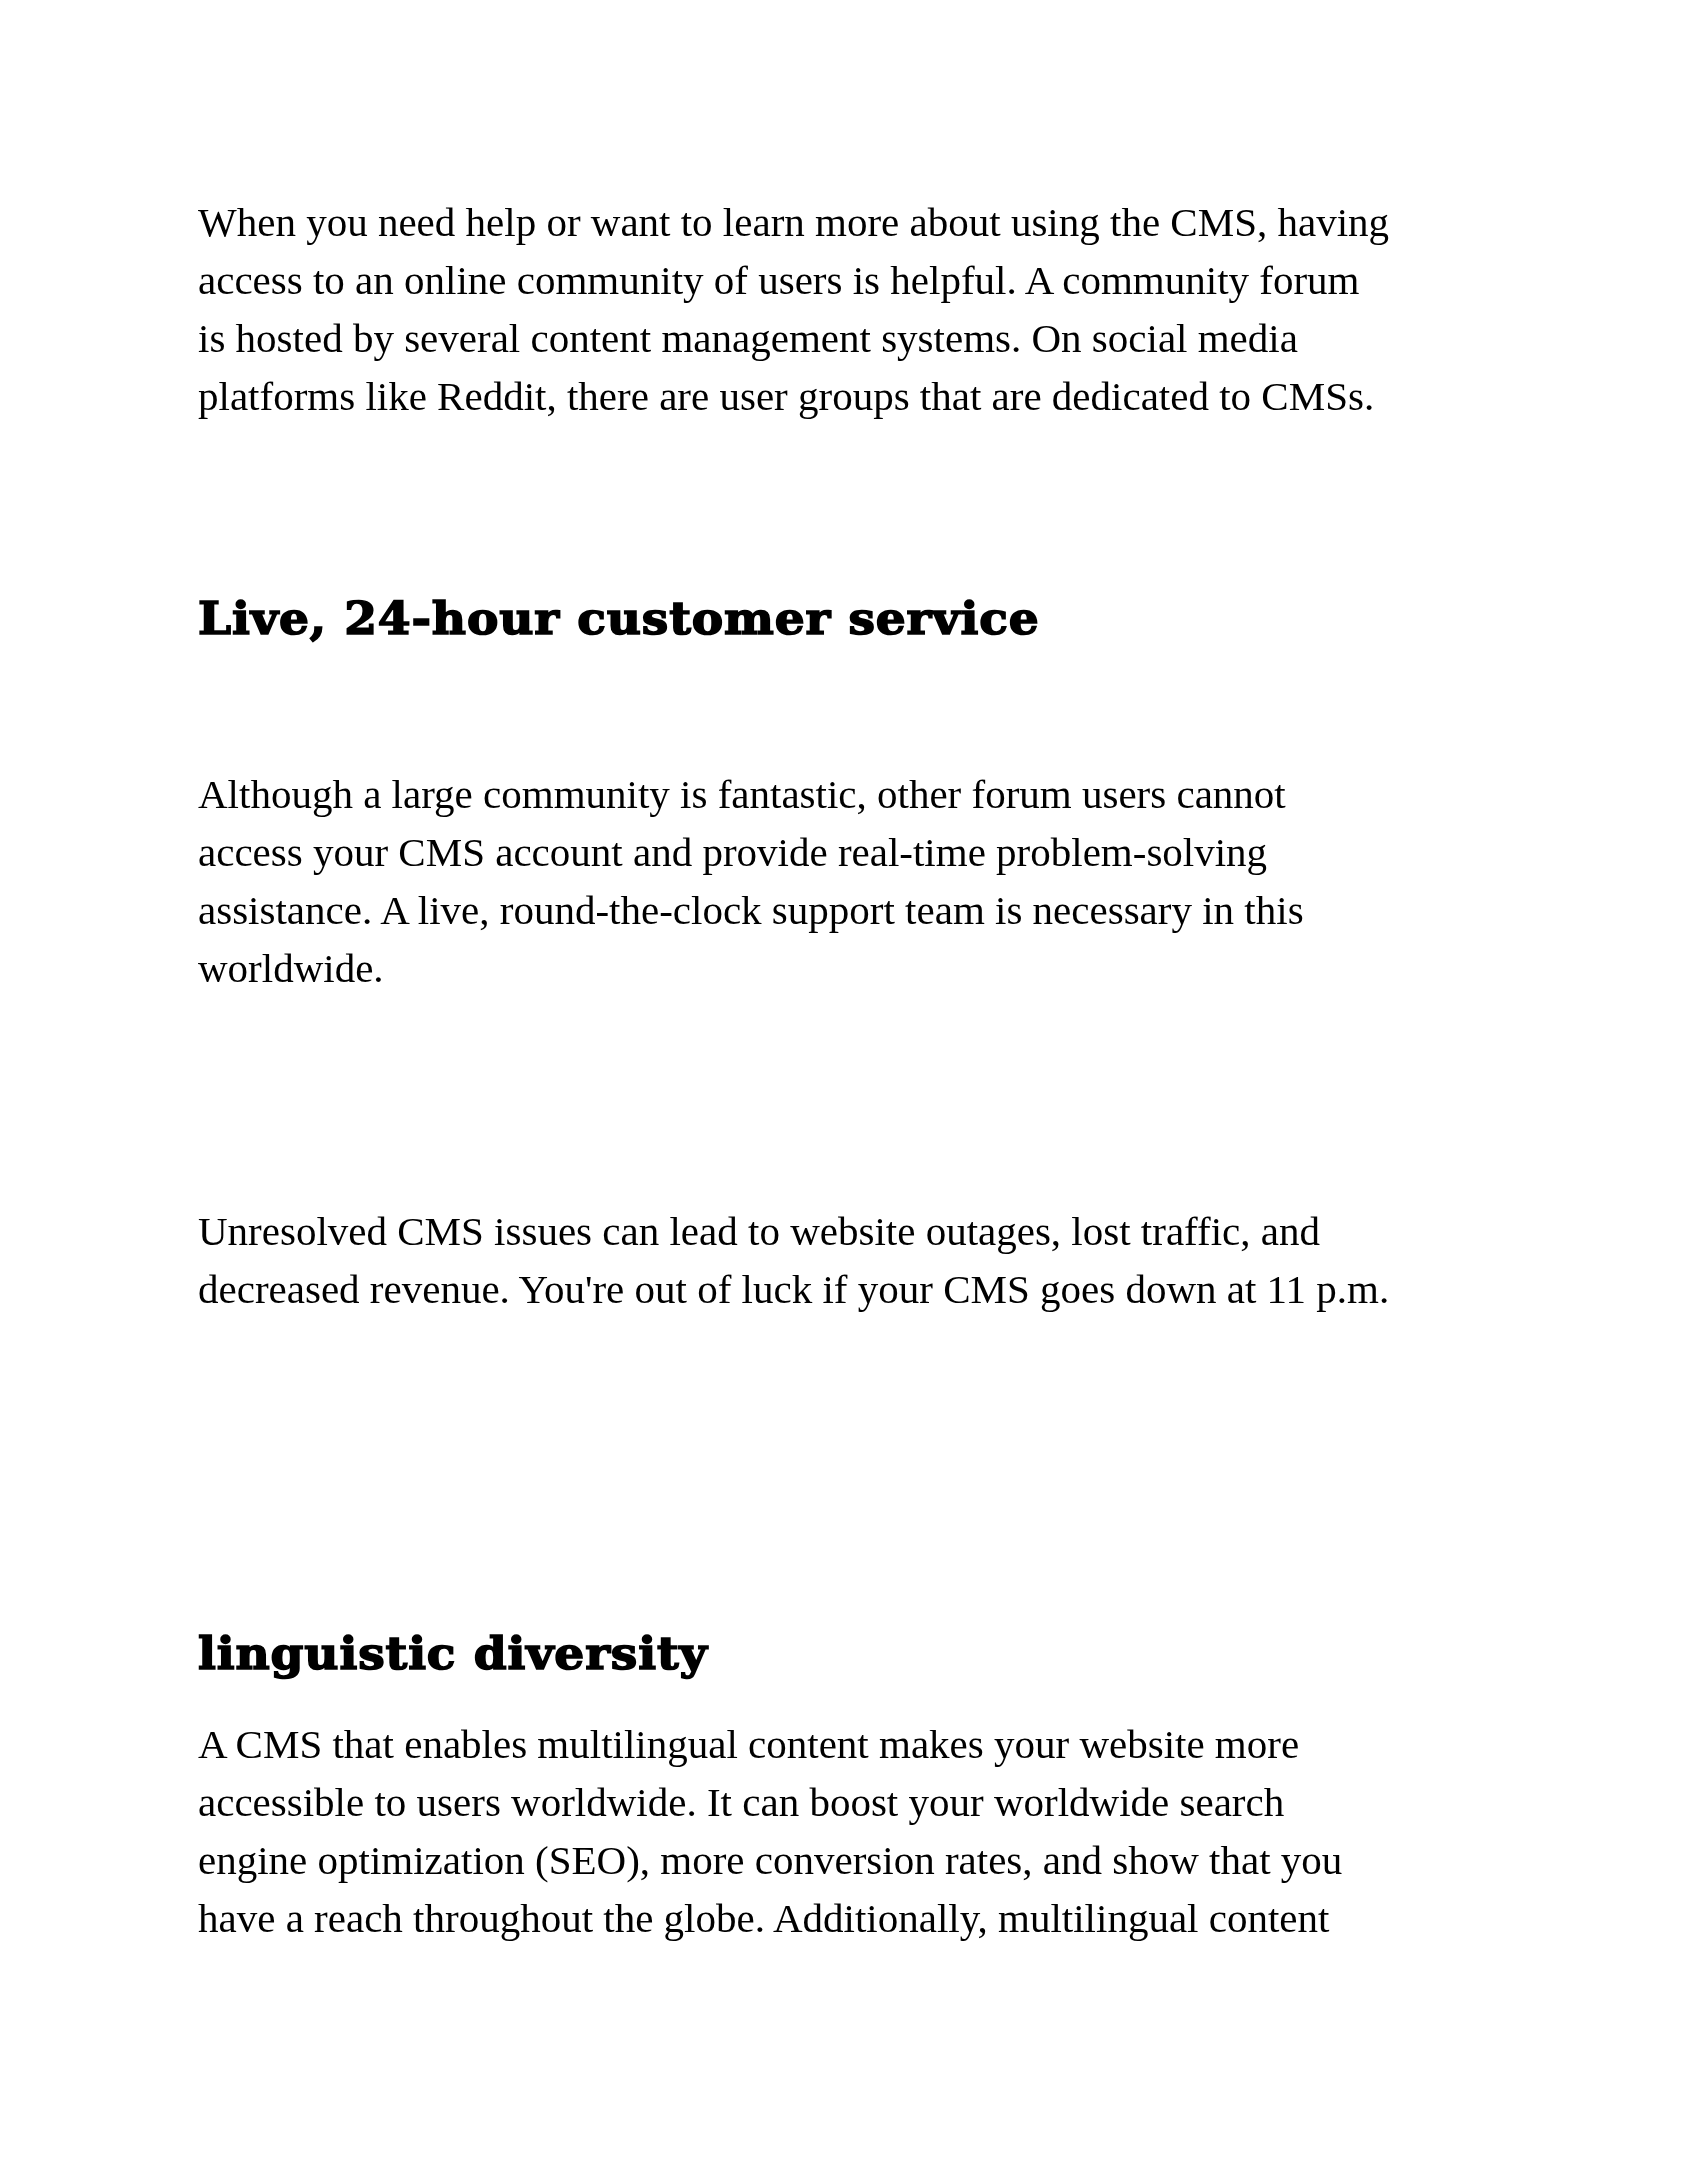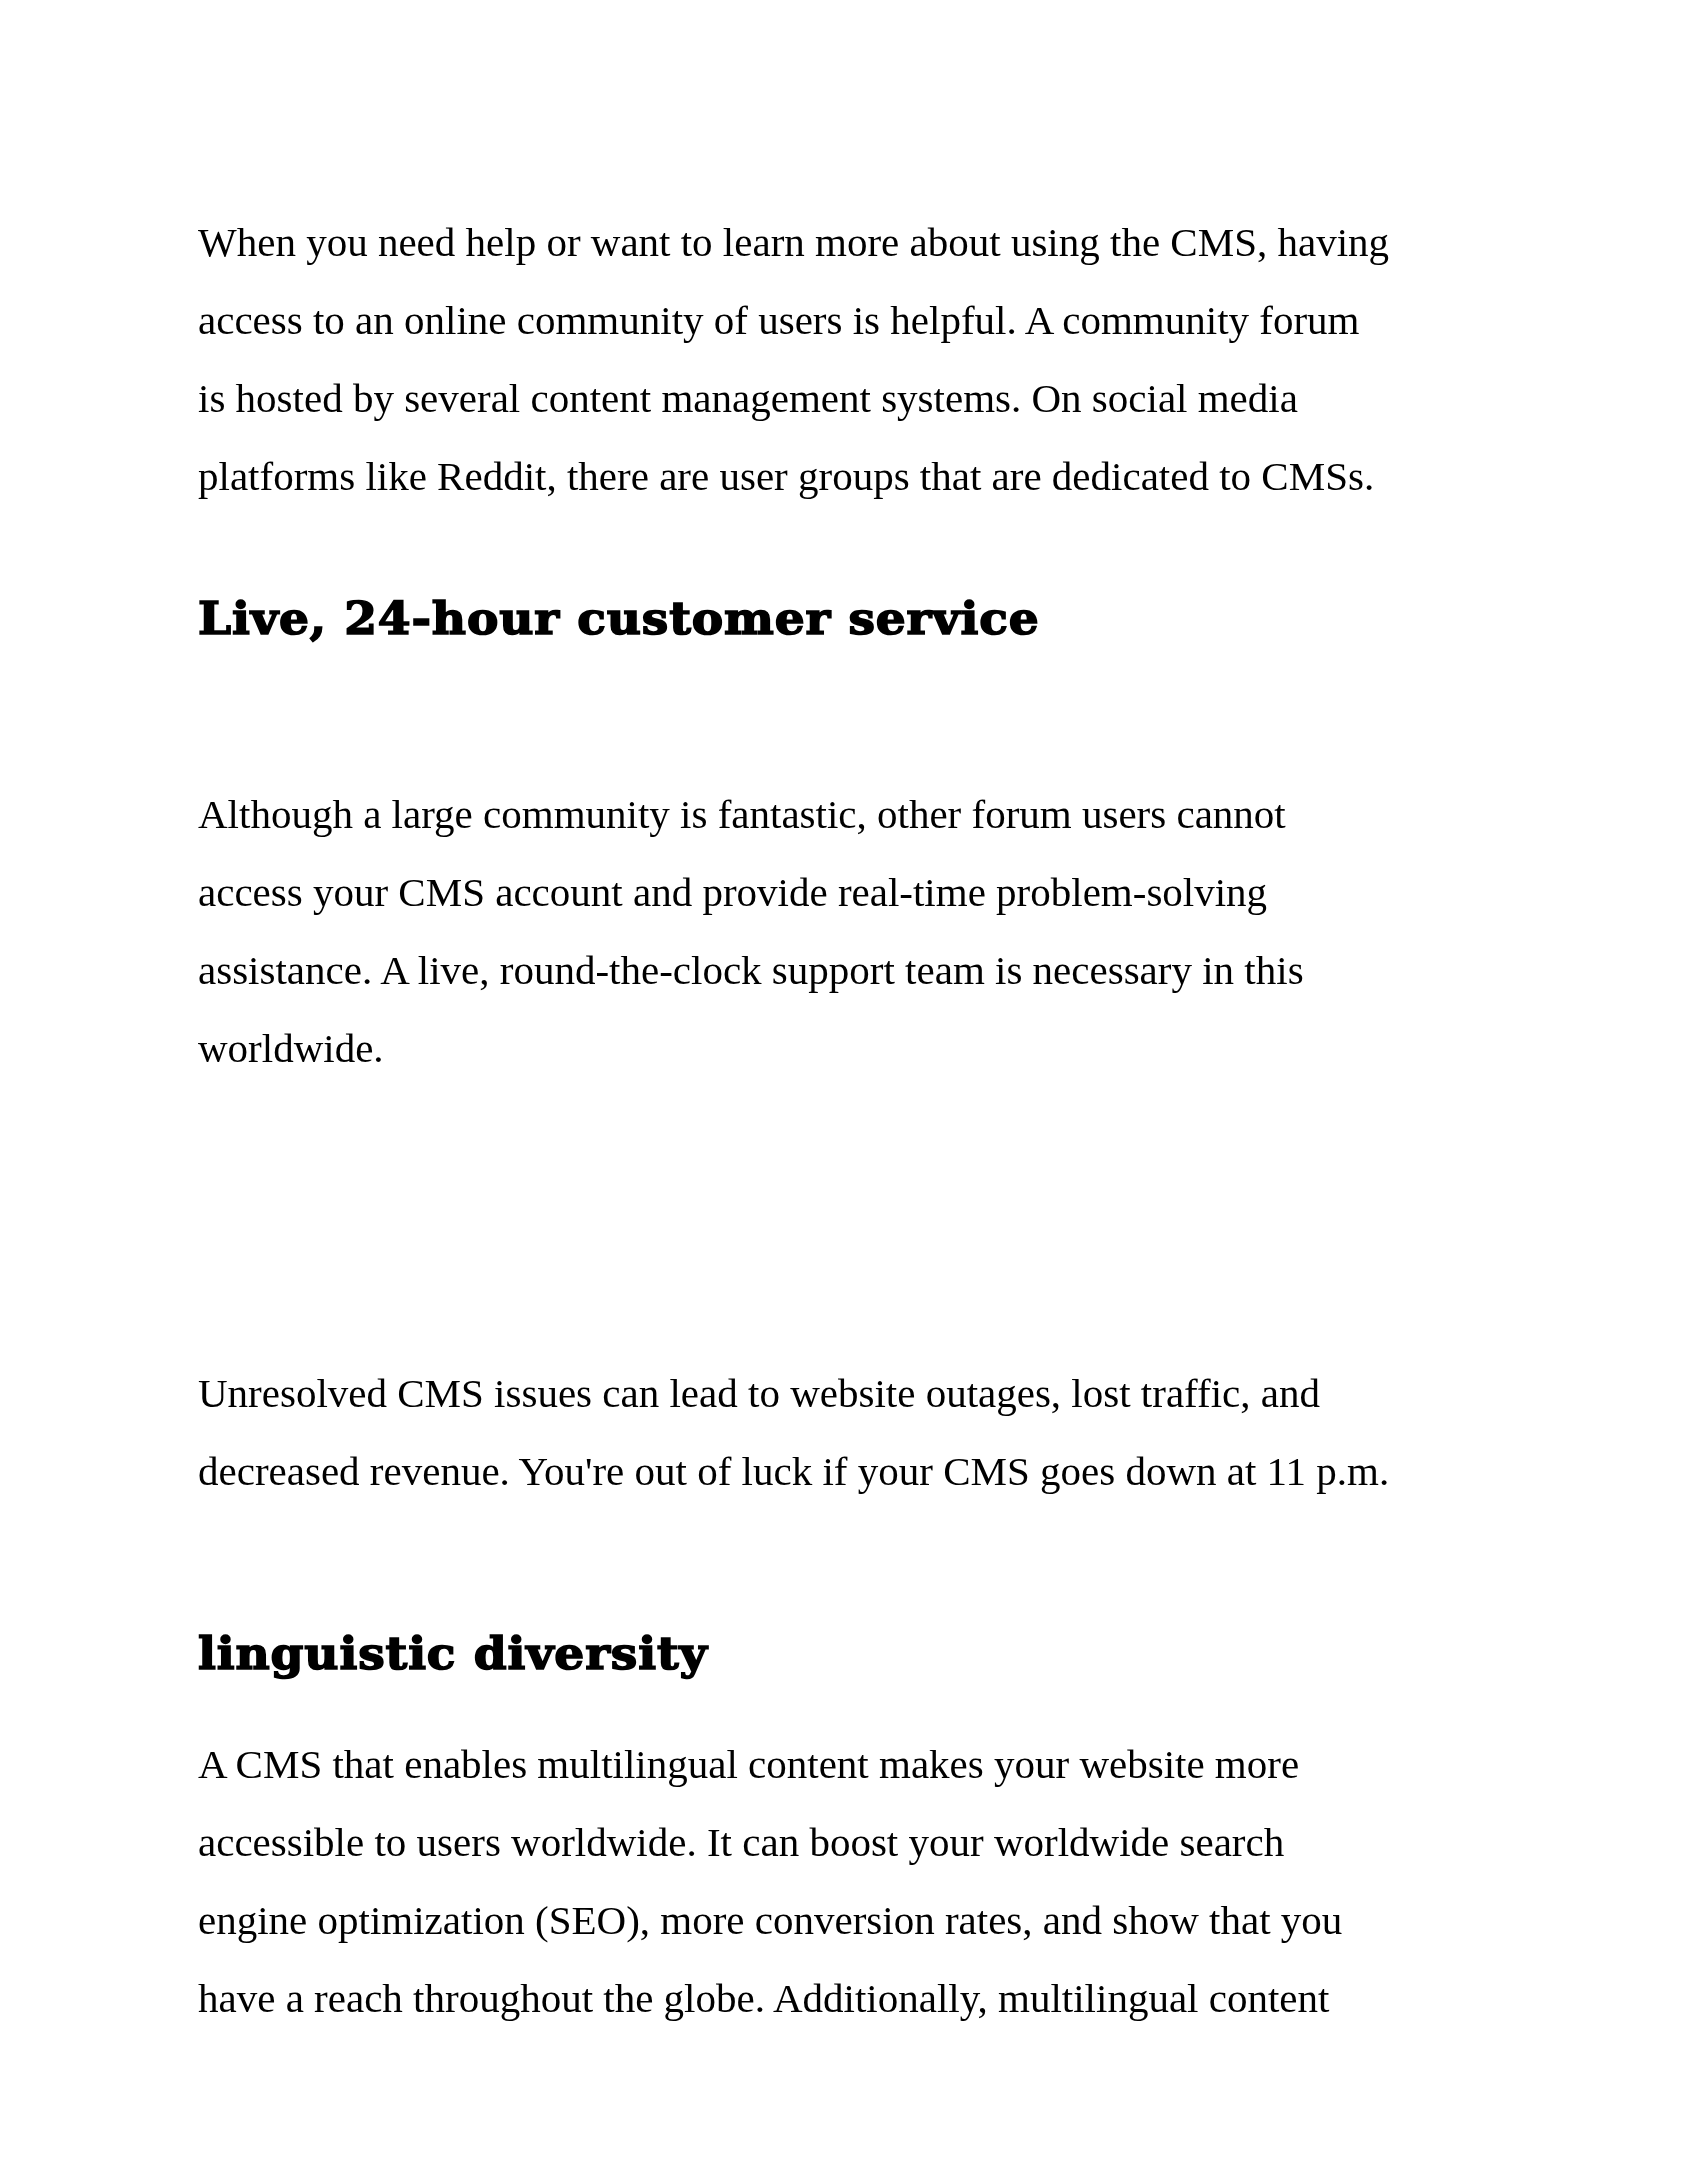--- a/index.html
+++ b/index.html
@@ -27,41 +27,40 @@
       width: 1318px;
       margin: 0;
       font-family: "Liberation Serif", "DejaVu Serif", serif;
       font-size: 41px;
       line-height: 58px;
       color: #000000;
     }
     .para .line {
       display: block;
       white-space: nowrap;
-      margin-top: 20px;
     }
     .heading {
       position: absolute;
       left: 198px;
       margin: 0;
       font-family: "DejaVu Serif", "Liberation Serif", serif;
       font-weight: 900;
       font-size: 44px;
       line-height: 58px;
       letter-spacing: 0.8px;
       white-space: nowrap;
       color: #000000;
       -webkit-text-stroke: 1.6px #000000;
       transform: scaleX(1.07);
       transform-origin: left center;
     }
     #p1 { top: 193px; }
     #h1 { top: 590px; }
     #p2 { top: 765px; }
-    #p3 { top: 1344px; }
+    #p3 { top: 1202px; }
     #h2 { top: 1625px; }
     #p4 { top: 1715px; }
   </style>
 </head>
 <body>
 
 <div class="page">
 
   <p class="para" id="p1">
     <span class="line">When you need help or want to learn more about using the CMS, having</span>

